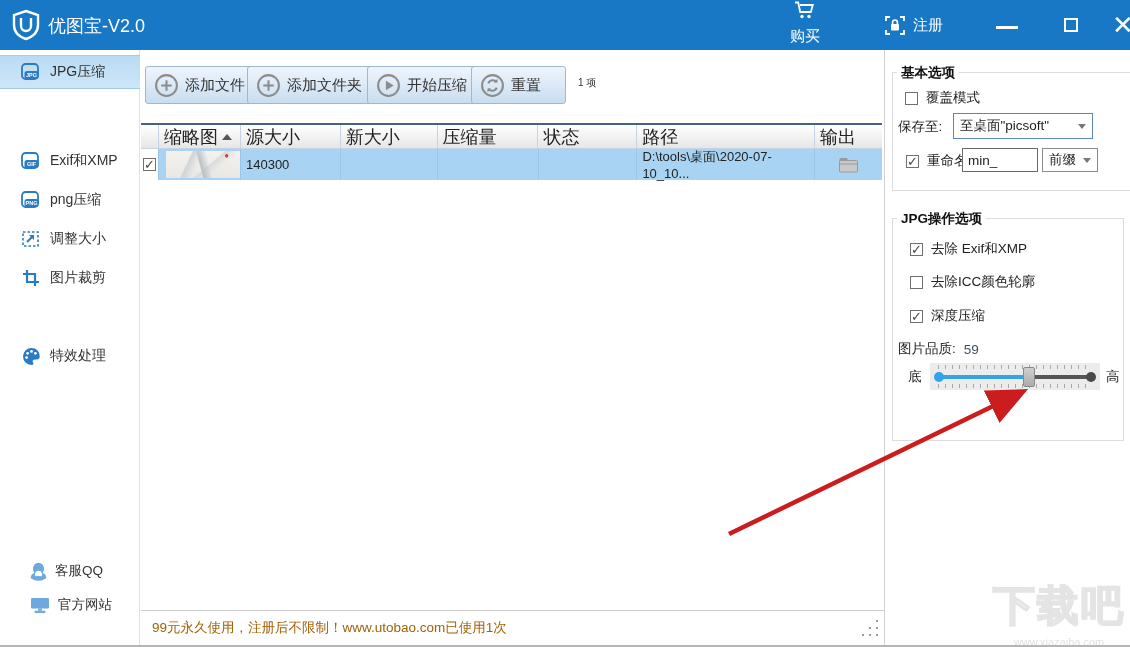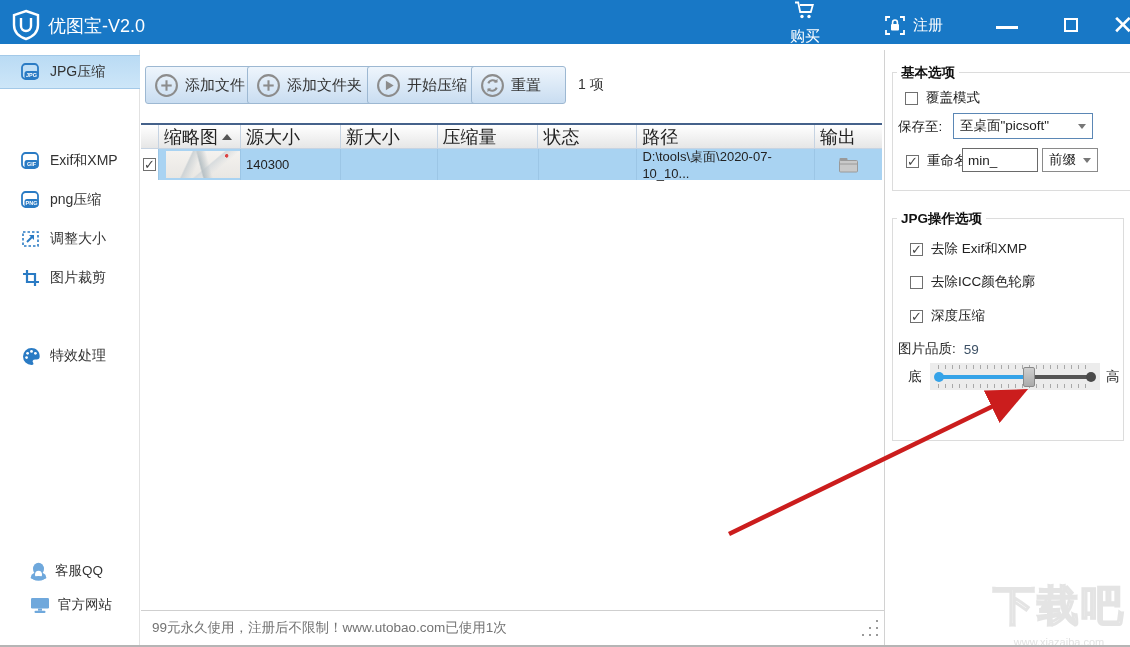--- a/index.html
+++ b/index.html
@@ -1,21 +1,21 @@
 <!DOCTYPE html>
 <html><head>
 <meta charset="utf-8">
 <style>
   * { margin:0; padding:0; box-sizing:border-box; }
   body { font-family:"Liberation Sans","DejaVu Sans",sans-serif; background:#888; }
   .window { position:relative; width:1130px; height:647px; background:#fff; overflow:hidden;
             border-bottom:2px solid #b5b5b5; }
 
   
-  .titlebar { position:absolute; left:0; top:0; width:1130px; height:44px; background:#1878c6; }
+  .titlebar { position:absolute; left:0; top:0; width:1130px; height:50px; background:#1878c6; }
   .app-logo { position:absolute; left:10px; top:9px; width:32px; height:32px; }
   .app-title { position:absolute; left:48px; top:14px; color:#fff; font-size:18px; }
   .tb-btn { position:absolute; top:0; height:50px; display:flex; align-items:center; gap:7px;
             color:#fff; font-size:15px; cursor:pointer; }
   .tb-buy { left:790px;flex-direction:column; }
   .tb-reg { left:884px; }
   .tb-min { left:992px; width:30px; justify-content:center; }
   .tb-min .bar { width:22px; height:3px; background:#fff; margin-top:4px; }
   .tb-max { left:1058px; width:26px; justify-content:center; }
   .tb-max .sq { width:14px; height:14px; border:2px solid #fff; }
@@ -29,21 +29,21 @@
   .side-item.selected { background:linear-gradient(180deg,#badbf4,#cde6f8);
                         border-top:1px solid #a3c9e8; border-bottom:1px solid #a3c9e8; }
   .side-item .ic { width:22px; height:20px; flex:0 0 22px; display:flex; align-items:center; justify-content:center; }
   .side-foot { position:absolute; left:0; width:140px; height:26px; display:flex; align-items:center;
                gap:8px; padding-left:30px; font-size:13.5px; color:#333; cursor:pointer; }
 
   
   .toolbar-btn { position:absolute; top:66px; height:38px; background:linear-gradient(180deg,#eef5fc,#c9ddf1);
                  border:1px solid #9db8d2; border-radius:3px; display:flex; align-items:center;
                  gap:6px; padding:0 12px 0 8px; font-size:15px; color:#333; cursor:pointer; }
-  .item-count { position:absolute; left:578px; top:76px; font-size:14px; color:#333; }
+  .item-count { position:absolute; left:578px; top:76px; font-size:10px; color:#333; }
 
   
   .filetable { position:absolute; left:141px; top:123px; width:741px; border-top:2px solid #44618a; }
   .thead { display:flex; height:24px; }
   .th { background:linear-gradient(180deg,#ffffff,#e6e6e6); border-right:1px solid #c6d3e2;
         border-bottom:1px solid #c6d3e2; font-size:18px; color:#222; display:flex;
         align-items:center; padding-left:5px; position:relative; }
   .sort-arrow { position:absolute; right:8px; top:9px; width:0; height:0;
                 border-left:5px solid transparent; border-right:5px solid transparent;
                 border-bottom:6px solid #555; }
@@ -63,21 +63,21 @@
   .outcell { justify-content:center; padding-left:0; }
 
   
   .cb { width:13px; height:13px; background:#fff; border:1px solid #707070; position:relative;
         flex:0 0 13px; display:inline-block; }
   .cb.checked::after { content:"✓"; position:absolute; left:0px; top:-2px; font-size:13px;
                        font-weight:bold; color:#444; }
 
   
   .status-sep { position:absolute; left:141px; top:610px; width:743px; height:1px; background:#cfcfcf; }
-  .status-text { position:absolute; left:152px; top:619px; font-size:13.5px; color:#737373; }
+  .status-text { position:absolute; left:152px; top:619px; font-size:13.5px; color:#a16207; }
   .grip { position:absolute; left:862px; top:620px; width:18px; height:18px; }
   .grip i { position:absolute; width:2px; height:2px; background:#9a9a9a; }
 
   
   .vdivider { position:absolute; left:884px; top:50px; bottom:0; width:1px; background:#d2d2d2; }
   .groupbox { position:absolute; border:1px solid #dcdcdc; background:#fff; }
   .gb1 { left:892px; top:72px; width:238px; height:119px; border-right:none; }
   .gb2 { left:892px; top:218px; width:232px; height:223px; }
   .gb-title { position:absolute; top:-9px; left:4px; background:#fff; padding:0 4px;
               font-size:13.5px; font-weight:bold; color:#111; }

